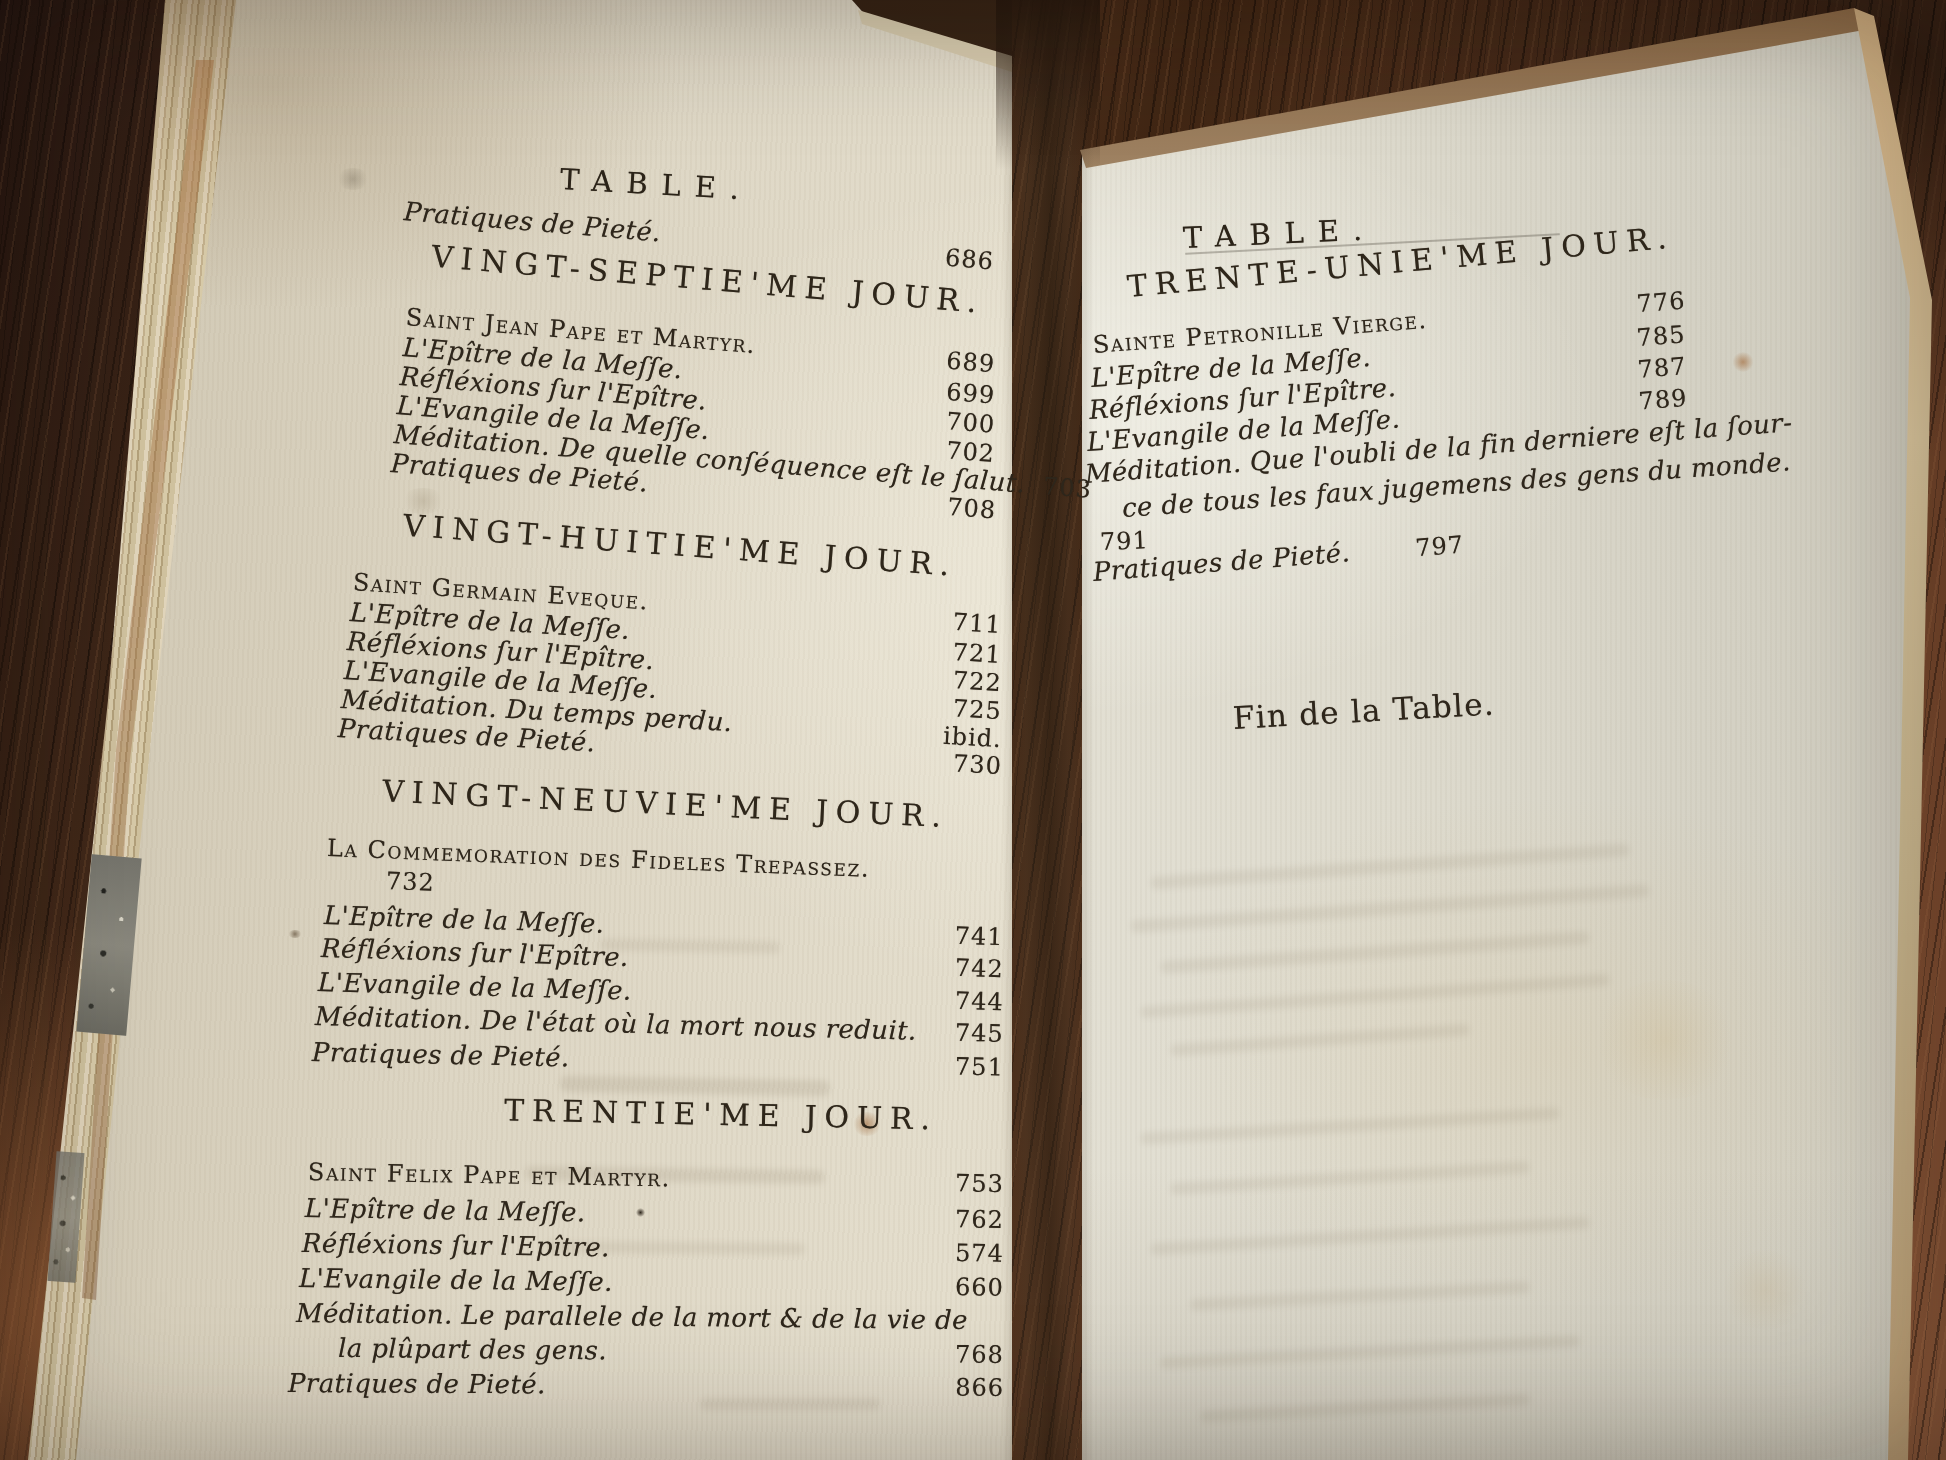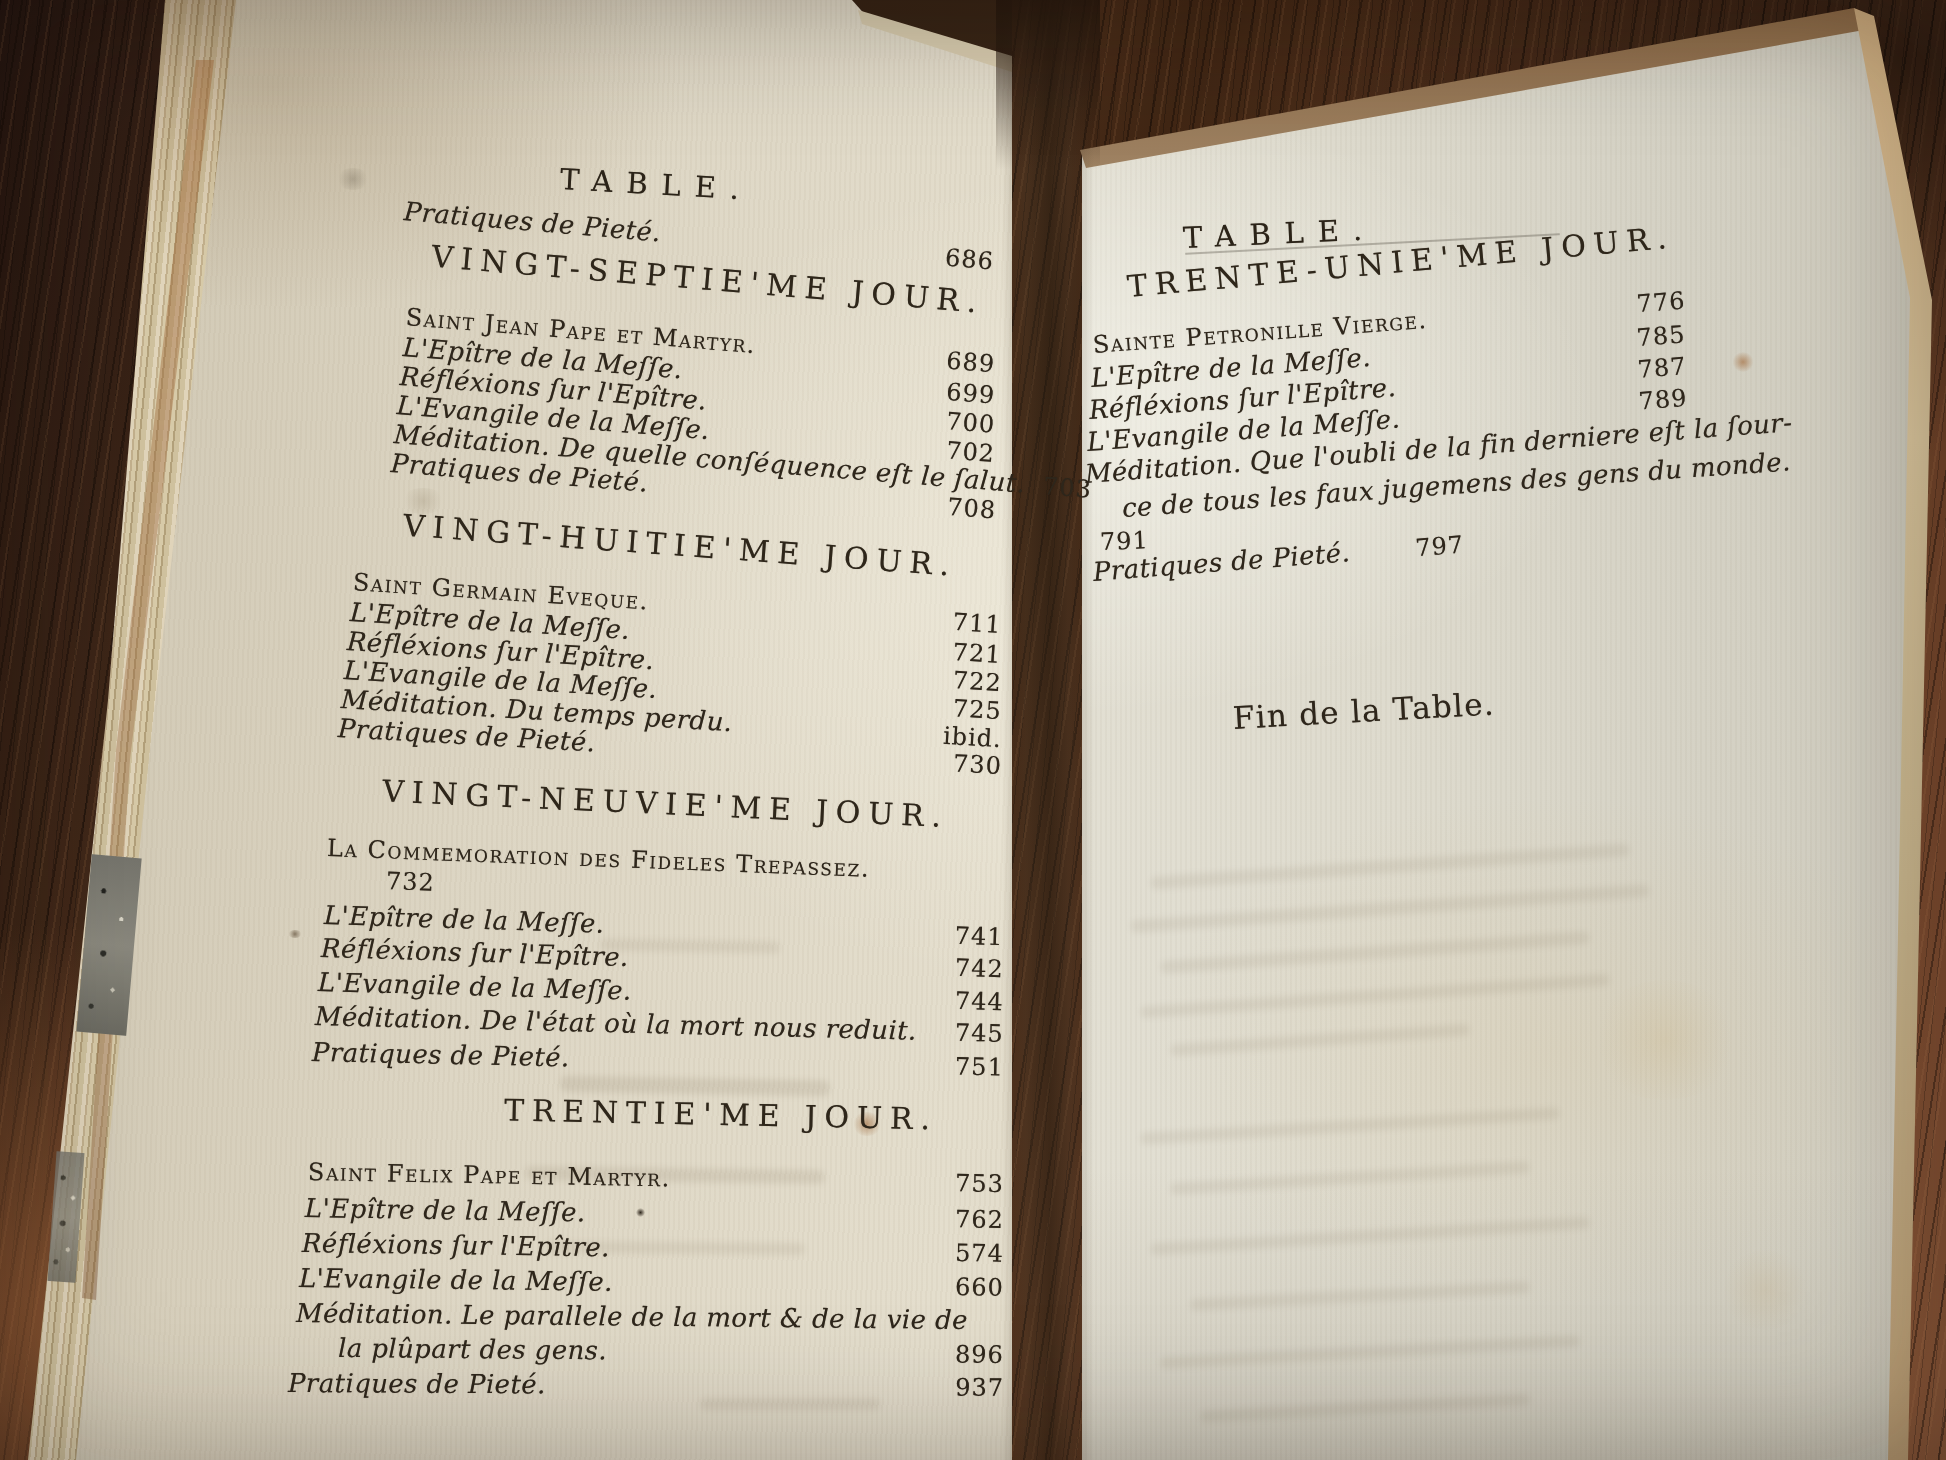--- a/index.html
+++ b/index.html
@@ -253,25 +253,25 @@
       </div>
       <div class="line k-entry" style="top: 1263px; left: 299px; width: 705px; transform: rotate(0.7deg);">
         <span class="txt">L'Evangile de la Meſſe.</span>
         <span class="pg">660</span>
       </div>
       <div class="line k-entry" style="top: 1298px; left: 296px; width: 708px; transform: rotate(0.6deg);">
         <span class="txt">Méditation.  Le parallele de la mort &amp; de la vie de</span>
       </div>
       <div class="line k-entry-cont" style="top: 1333px; left: 338px; width: 666px; transform: rotate(0.5deg);">
         <span class="txt">la plûpart des gens.</span>
-        <span class="pg">896</span>
+        <span class="pg">768</span>
       </div>
       <div class="line k-entry" style="top: 1368px; left: 288px; width: 716px; transform: rotate(0.3deg);">
         <span class="txt">Pratiques de Pieté.</span>
-        <span class="pg">937</span>
+        <span class="pg">866</span>
       </div>
       <div class="line k-header" style="top: 221px; left: 1183px; width: 310px; transform: rotate(-2.6deg);">
         <span class="txt">TABLE.</span>
       </div>
       <div class="line k-day" style="top: 272px; left: 1096px; width: 612px; transform: rotate(-5.2deg);">
         <span class="txt">TRENTE-UNIE'ME JOUR.</span>
       </div>
       <div class="line k-saint" style="top: 331px; left: 1093px; width: 594px; transform: rotate(-4.3deg);">
         <span class="txt">Sainte Petronille Vierge.</span>
         <span class="pg">776</span>

